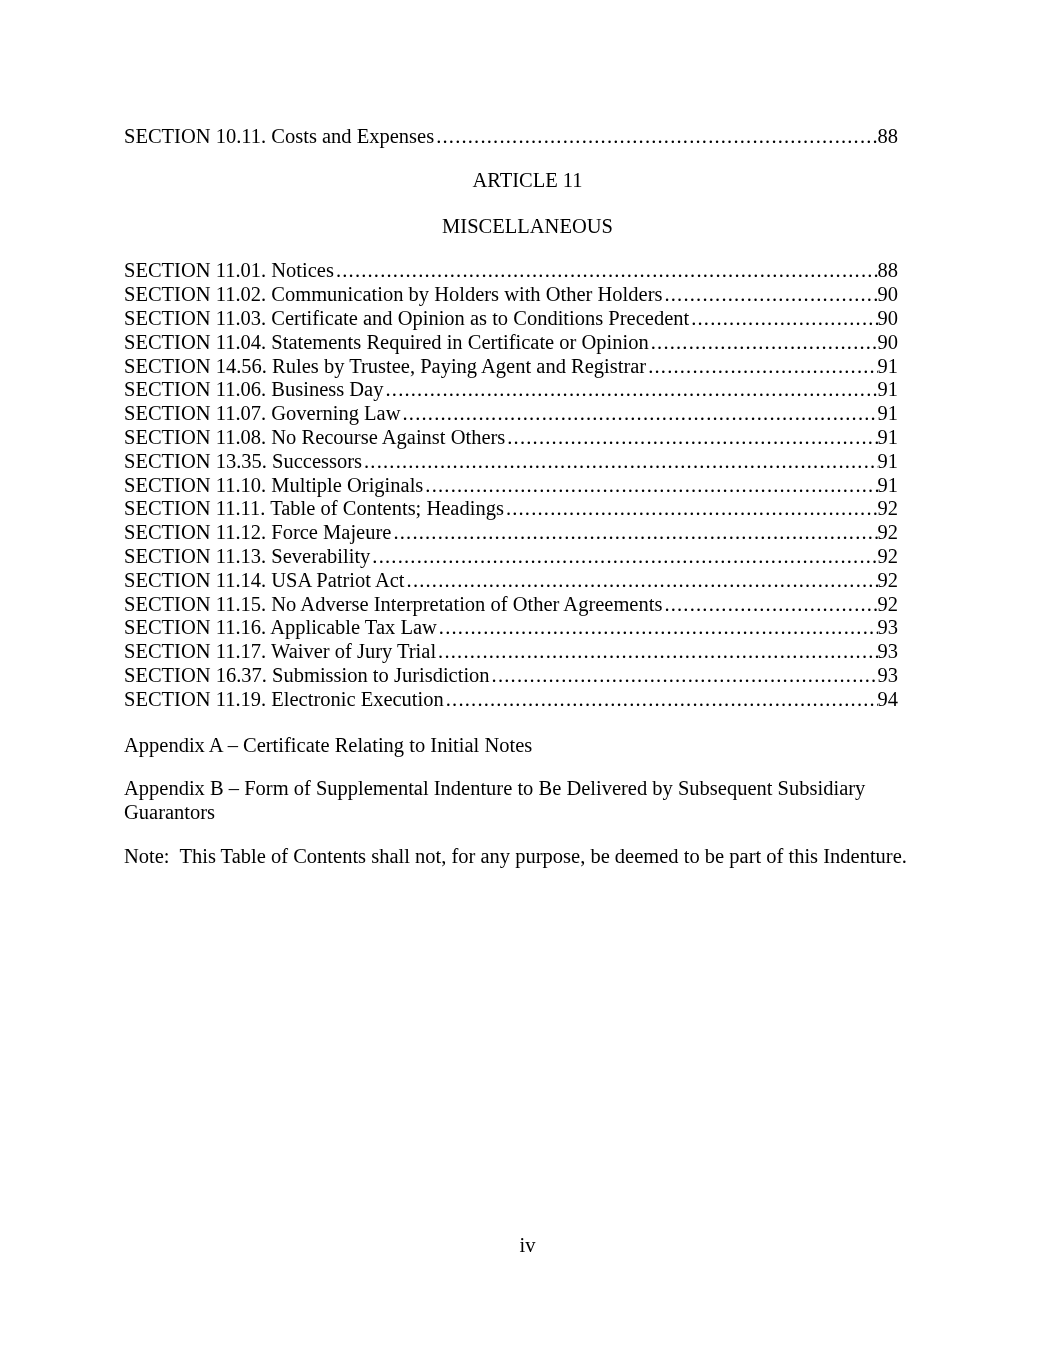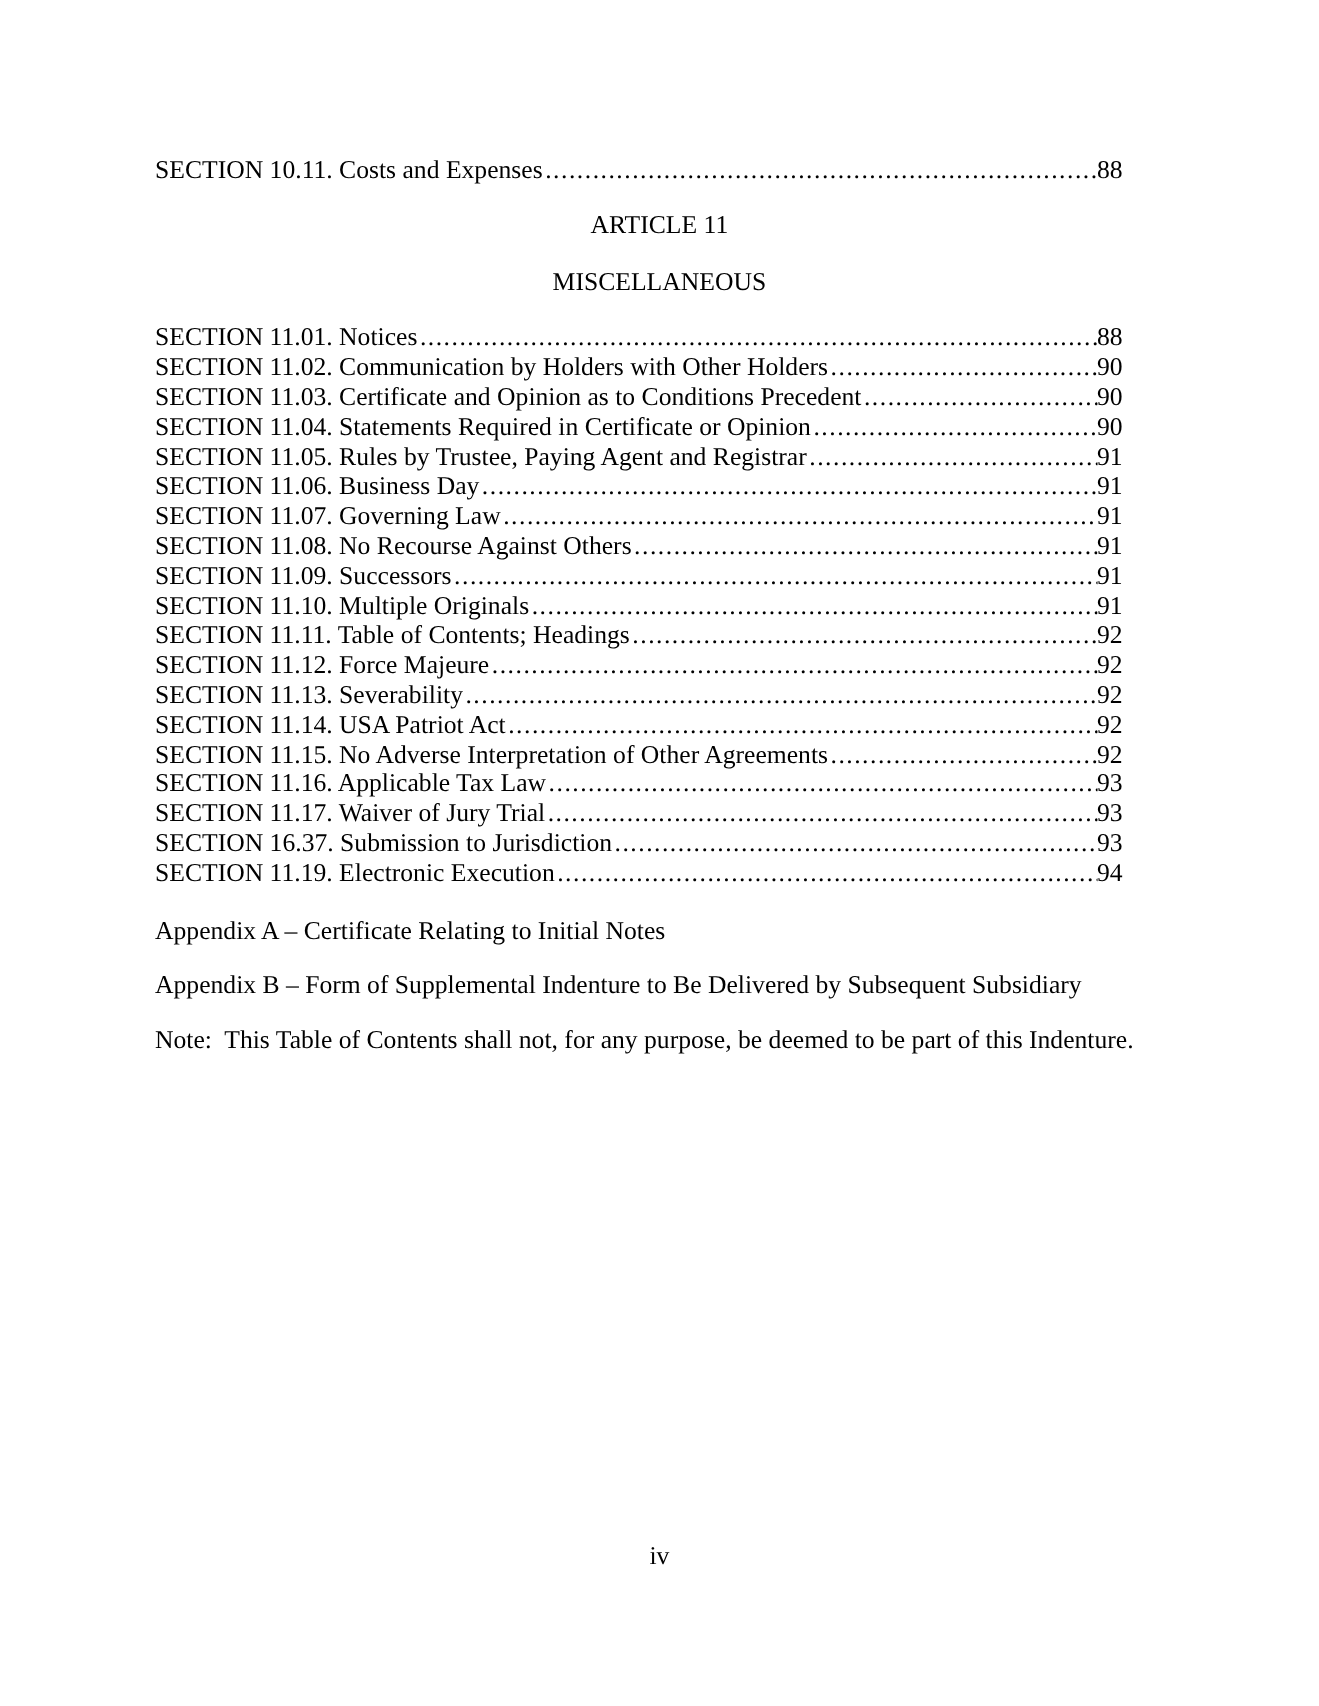--- a/index.html
+++ b/index.html
@@ -95,21 +95,21 @@
     <span class="toc-page">90</span>
   </div>
 
   <div class="toc-row">
     <span class="toc-label">SECTION 11.04. Statements Required in Certificate or Opinion </span>
     <span class="dot-leader"></span>
     <span class="toc-page">90</span>
   </div>
 
   <div class="toc-row">
-    <span class="toc-label">SECTION 11.05. Rules by Trustee, Paying Agent and Registrar </span>
+    <span class="toc-label">SECTION 14.56. Rules by Trustee, Paying Agent and Registrar </span>
     <span class="dot-leader"></span>
     <span class="toc-page">91</span>
   </div>
 
   <div class="toc-row">
     <span class="toc-label">SECTION 11.06. Business Day</span>
     <span class="dot-leader"></span>
     <span class="toc-page">91</span>
   </div>
 
@@ -119,21 +119,21 @@
     <span class="toc-page">91</span>
   </div>
 
   <div class="toc-row">
     <span class="toc-label">SECTION 11.08. No Recourse Against Others</span>
     <span class="dot-leader"></span>
     <span class="toc-page">91</span>
   </div>
 
   <div class="toc-row">
-    <span class="toc-label">SECTION 11.09. Successors </span>
+    <span class="toc-label">SECTION 13.35. Successors </span>
     <span class="dot-leader"></span>
     <span class="toc-page">91</span>
   </div>
 
   <div class="toc-row">
     <span class="toc-label">SECTION 11.10. Multiple Originals </span>
     <span class="dot-leader"></span>
     <span class="toc-page">91</span>
   </div>
 
@@ -191,20 +191,21 @@
     <span class="toc-page">94</span>
   </div>
 </div>
 
     <div class="appendices">
         <div class="appendix">
           <div>Appendix A – Certificate Relating to Initial Notes</div>
         </div>
         <div class="appendix">
           <div>Appendix B – Form of Supplemental Indenture to Be Delivered by Subsequent Subsidiary</div>
+          <div>Guarantors</div>
         </div>
       </div>
 
     <div class="note-paragraph">Note:  This Table of Contents shall not, for any purpose, be deemed to be part of this Indenture.</div>
   </div>
 
   <div class="page-number">iv</div>
 </div>
 
 </body></html>

